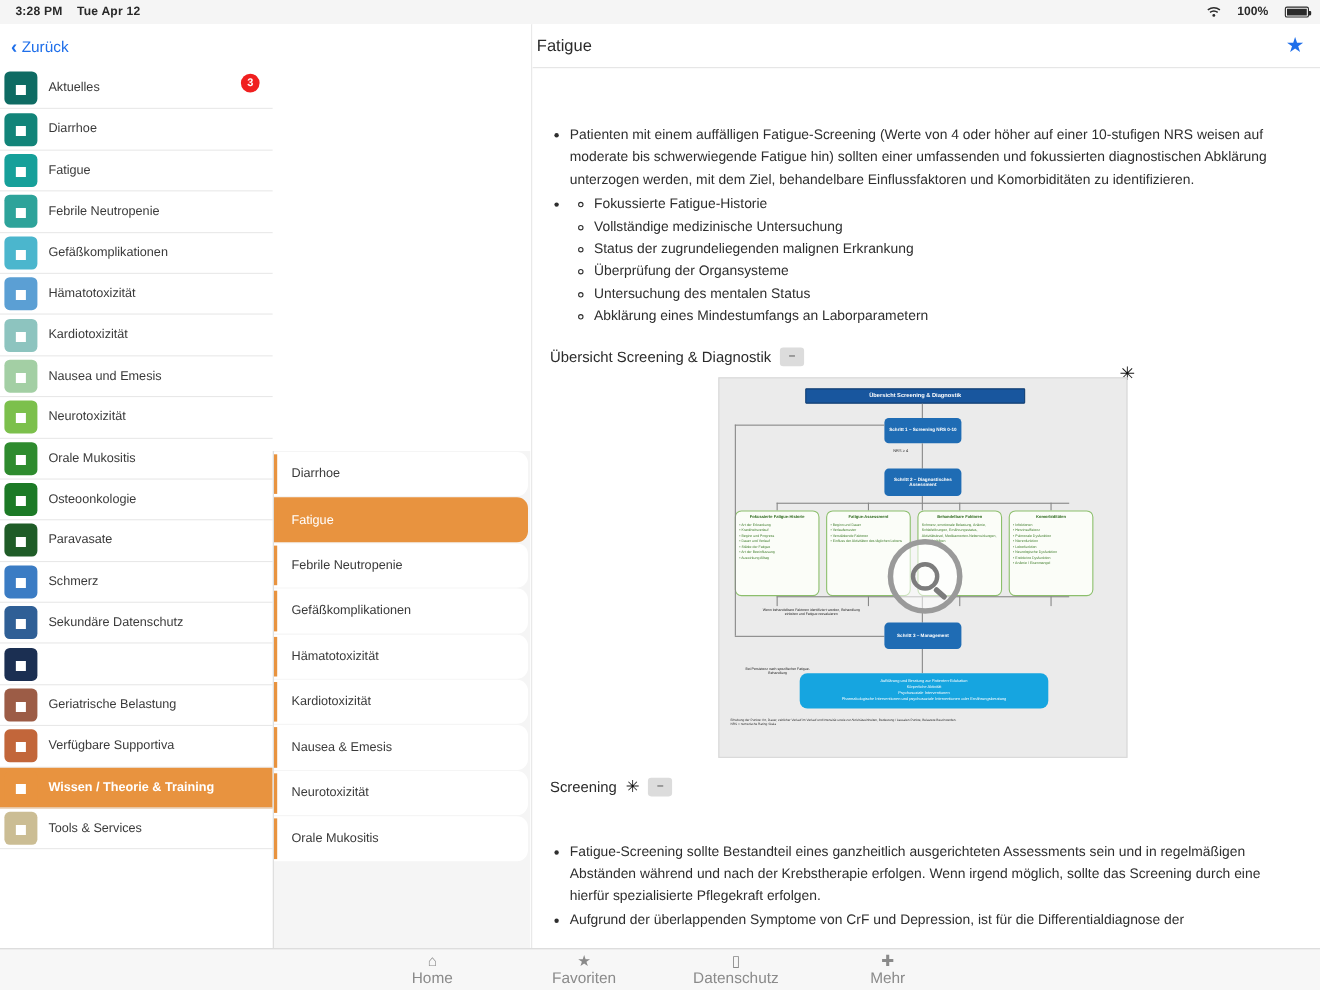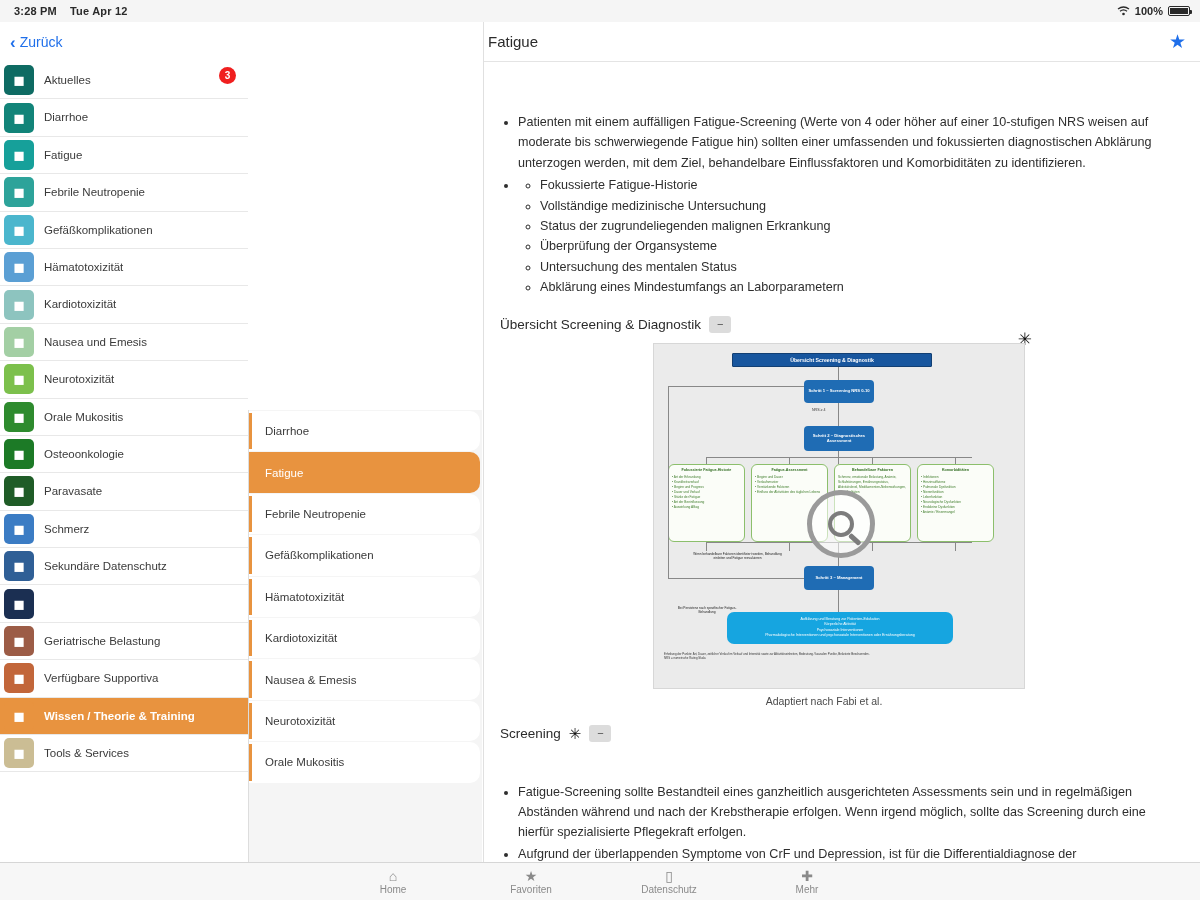--- a/index.html
+++ b/index.html
@@ -13,21 +13,21 @@
 
   
   .statusbar {
     position: absolute; top: 0; left: 0; width: 1200px; height: 22px;
     background: #f5f5f5;
     display: flex; align-items: center;
     font-size: 11px; color: #2a2a2a; font-weight: bold;
   }
   .sb-time { margin-left: 14px; letter-spacing: .2px; }
   .sb-date { margin-left: 13px; letter-spacing: .2px; }
-  .sb-right { margin-left: auto; margin-right: 10px; display: flex; align-items: center; gap: 5px; }
+  .sb-right { margin-left: auto; margin-right: 10px; display: flex; align-items: center; gap: 15px; }
   .sb-pct { font-size: 11px; }
   .battery {
     width: 22px; height: 10px; border: 1px solid #2a2a2a; border-radius: 2px;
     position: relative; background: #2a2a2a; background-clip: content-box; padding: 1px;
   }
   .battery:after {
     content: ""; position: absolute; right: -3px; top: 3px;
     width: 2px; height: 4px; background: #2a2a2a; border-radius: 0 1px 1px 0;
   }
 
@@ -180,21 +180,21 @@
   }
 
   
   .tabbar {
     position: absolute; left: 0; bottom: 0; width: 1200px; height: 38px;
     background: #f7f7f7; border-top: 1px solid #d6d6d6;
     display: flex; align-items: center; justify-content: center; gap: 46px;
   }
   .tab { display: flex; flex-direction: column; align-items: center; gap: 1px; width: 92px; cursor: pointer; }
   .tab-icon { font-size: 14px; color: #8a8a8a; line-height: 1; }
-  .tab-label { font-size: 10px; color: #8a8a8a; }
+  .tab-label { font-size: 14px; color: #8a8a8a; }
   .divider-v { position: absolute; left: 483px; top: 22px; bottom: 38px; width: 1px; background: #e0e0e0; }
 </style>
 </head>
 <body>
 
 <div class="screen">
 
   <div class="statusbar">
     <span class="sb-time">3:28 PM</span>
     <span class="sb-date">Tue Apr 12</span>
@@ -417,21 +417,20 @@
 
             <div class="d-foot">
               <div>Erhebung der Punkte: Art, Dauer, zeitlicher Verlauf im Verlauf und Intensität sowie zur Aktivitätseinheiten, Bedeutung / kausalen Punkte, Belastete Beschwerden.</div>
               <div>NRS = numerische Rating Skala</div>
             </div>
 
             <div class="magnifier">
               <span class="lens"></span>
             </div>
           </div>
-          <div class="fig-caption">Adaptiert nach Fabi et al.</div>
         </div>
       </div>
 
       <div class="sec-head">
         <span class="sec-title">Screening</span>
         <span class="asterisk">✳</span>
         <span class="collapse-btn">−</span>
       </div>
 
       <ul class="lvl1">

